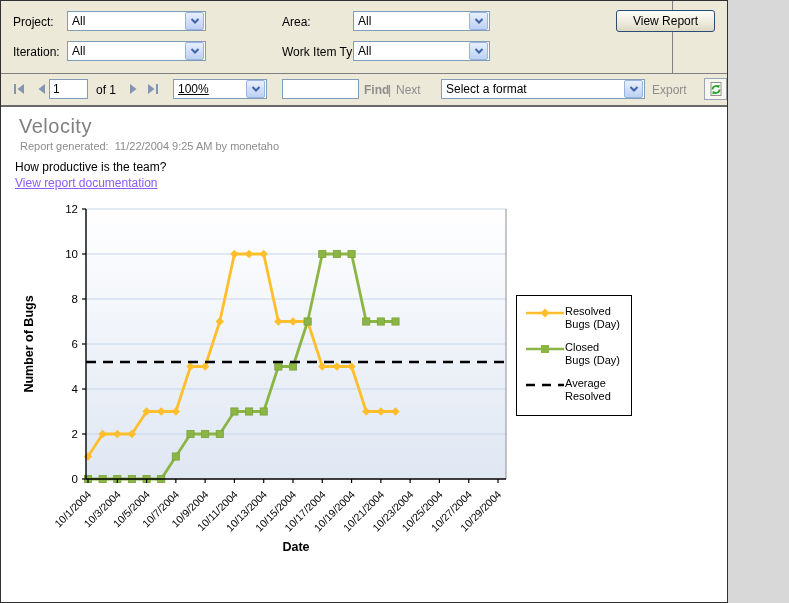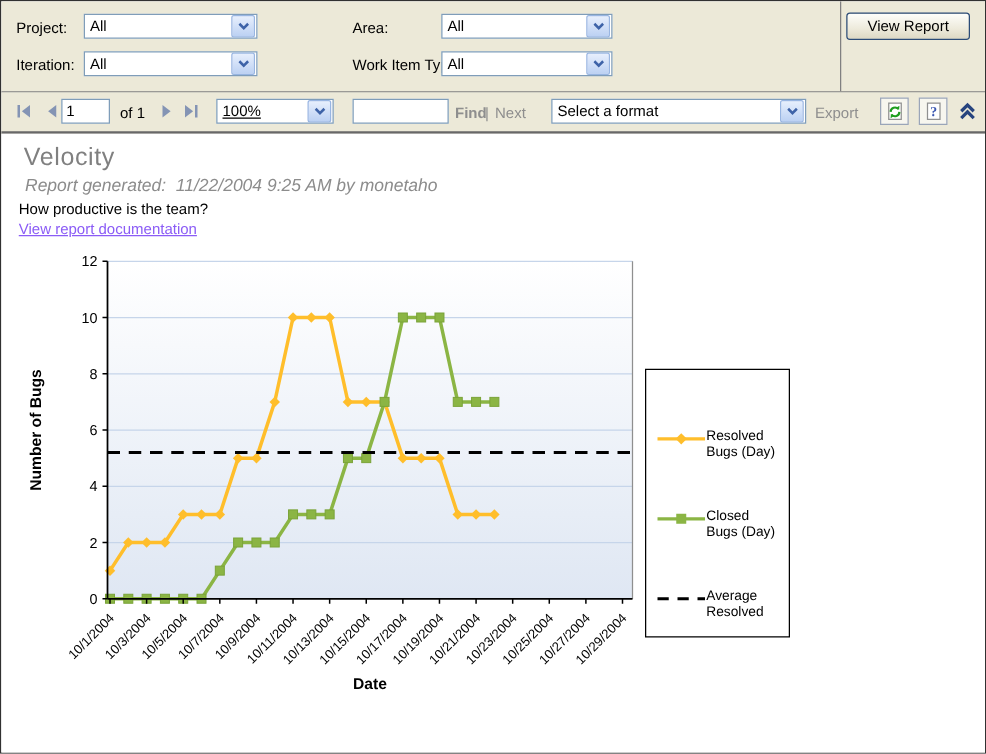--- a/index.html
+++ b/index.html
@@ -1,16 +1,16 @@
 <!DOCTYPE html>
 <html><head>
 <meta charset="utf-8">
 <style>
   html,body{margin:0;padding:0;background:#d8d8d8;font-family:"Liberation Sans",sans-serif;}
-  .window{position:relative;width:789px;height:603px;box-sizing:border-box;border:1px solid #313131;background:#fff;overflow:hidden;}
+  .window{position:relative;width:728px;height:603px;box-sizing:border-box;border:1px solid #313131;background:#fff;overflow:hidden;}
 
   
   .filters{position:relative;height:73px;background:#ECE9D8;border-bottom:1px solid #808080;box-sizing:border-box;}
   .flabel{position:absolute;font-size:12px;color:#000;}
   .dd{position:absolute;height:20px;background:#fff;border:1px solid #7F9DB9;box-sizing:border-box;display:flex;align-items:center;justify-content:space-between;cursor:default;}
   .dd-value{font-size:12px;color:#000;padding-left:4px;white-space:nowrap;overflow:hidden;}
   .dd-btn{width:17px;height:16px;margin:1px;border:1px solid #98B5E2;border-radius:2px;background:linear-gradient(#E7EFFD,#BCD1F3);display:flex;align-items:center;justify-content:center;flex:0 0 auto;}
   .vdivider{position:absolute;left:671px;top:0;width:1px;height:72px;background:#808080;}
   .view-report-btn{position:absolute;right:12px;top:9px;width:99px;height:22px;border:1px solid #2B4B77;border-radius:3px;background:linear-gradient(#FEFEFB,#EDEADB 60%,#DDD8C4);font-size:12px;color:#000;display:flex;align-items:center;justify-content:center;box-sizing:border-box;cursor:default;}
 
@@ -18,27 +18,27 @@
   .toolbar{position:relative;height:31px;background:#ECE9D8;border-bottom:2px solid #686868;box-sizing:content-box;}
   .tb-icon{position:absolute;top:7px;width:16px;height:16px;cursor:default;}
   .tb-text{position:absolute;top:9px;font-size:12px;color:#000;white-space:nowrap;}
   .tb-gray{color:#8E8E8E;}
   .tb-input{position:absolute;top:5px;height:20px;border:1px solid #7F9DB9;background:#fff;font-size:12px;font-family:"Liberation Sans",sans-serif;padding:0 3px;box-sizing:border-box;}
   .tb-btn{position:absolute;top:4px;width:23px;height:22px;border:1px solid #9AA5B8;background:#F7F6EF;box-sizing:border-box;display:flex;align-items:center;justify-content:center;cursor:default;}
 
   
   .report{position:relative;height:496px;background:#fff;}
   .rep-title{position:absolute;left:18px;top:8px;font-size:20px;font-weight:normal;color:#808080;letter-spacing:0.5px;}
-  .rep-gen{position:absolute;left:19px;top:33px;font-size:14px;color:#8C8C8C;white-space:pre;font-style:italic;}
+  .rep-gen{position:absolute;left:19px;top:33px;font-size:11px;color:#8C8C8C;white-space:pre;}
   .rep-q{position:absolute;left:14px;top:53px;font-size:12px;color:#000;}
   .rep-link{position:absolute;left:14px;top:69px;font-size:12px;color:#8b5cf6;text-decoration:underline;cursor:pointer;}
 
   .chart-wrap{position:absolute;left:18px;top:92px;width:640px;height:370px;}
   .legend{position:absolute;left:497px;top:96px;width:116px;background:#fff;border:1px solid #000;box-sizing:border-box;padding:9px 6px 2px 8px;}
-  .legend-item{display:flex;align-items:flex-start;margin-bottom:10px;margin-top:38px;}
+  .legend-item{display:flex;align-items:flex-start;margin-bottom:10px;}
   .legend-item svg{flex:0 0 auto;margin-top:1px;}
   .legend-label{font-size:11px;line-height:13px;color:#000;}
 </style>
 </head>
 <body>
 
 <div class="window">
 
   <div class="filters">
     <span class="flabel" style="left:12px;top:14px;">Project:</span>

